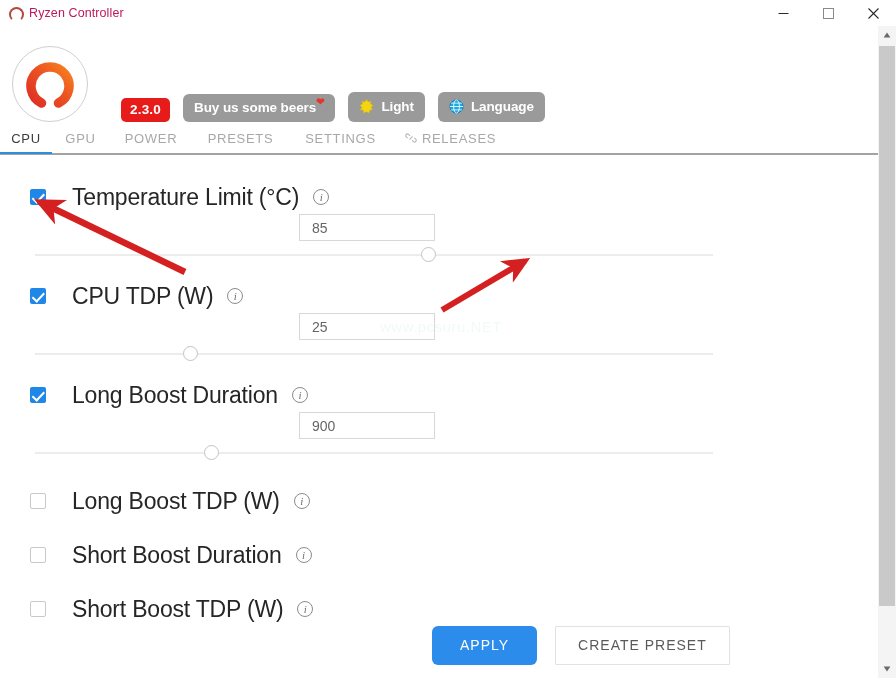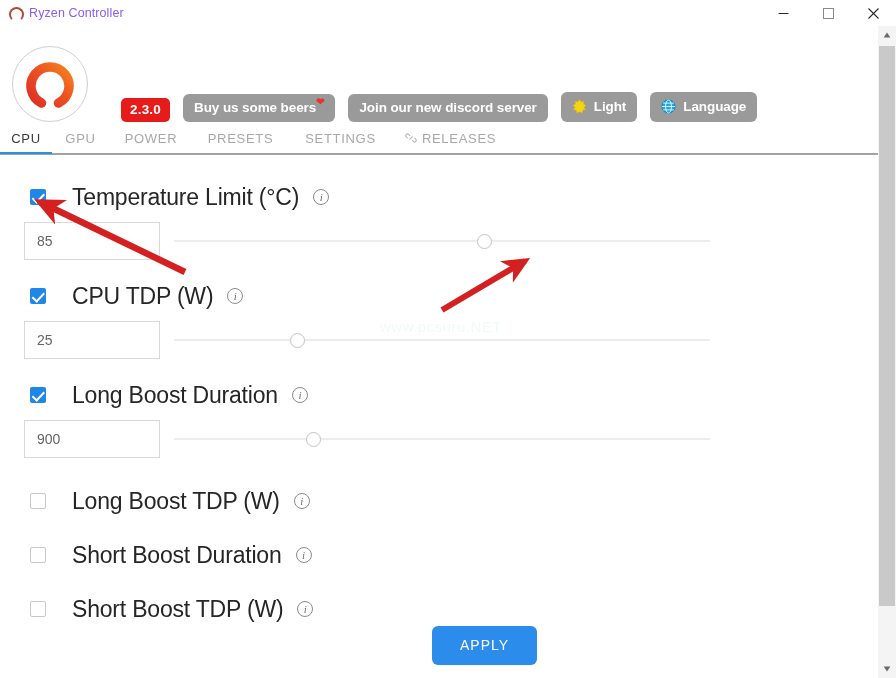--- a/index.html
+++ b/index.html
@@ -44,21 +44,21 @@
     position: absolute;
     left: 1px; top: 1px;
     width: 11px; height: 11px;
     border-radius: 50%;
     border: 2.2px solid #b4463a;
     border-bottom-color: transparent;
     transform: rotate(0deg);
   }
   .tb-title {
     font-size: 12.5px;
-    color: #8b5cf6;
+    color: #be185d;
     letter-spacing: 0.1px;
     white-space: nowrap;
   }
   .tb-controls {
     margin-left: auto;
     display: flex;
     height: 26px;
   }
   .tb-btn {
     width: 45px; height: 26px;
@@ -242,20 +242,21 @@
     flex: 0 0 auto;
     cursor: pointer;
     line-height: 1;
   }
 
   .row-ctl {
     display: flex;
     align-items: center;
     height: 54px;
     padding-left: 24px;
+    flex-direction: column;
   }
   .num-input {
     width: 136px;
     height: 38px;
     border: 1px solid #d8d8d8;
     background: #ffffff;
     font-size: 14px;
     color: #656565;
     padding: 0 12px;
     font-family: "Liberation Sans", sans-serif;
@@ -420,23 +421,20 @@
       </div>
     </div>
 
     <div class="ver-badge">2.3.0</div>
 
     <div class="pill">
       <span>Buy us some beers</span>
       <span class="heart">❤</span>
     </div>
 
-    <div class="pill">
-      <span>Join our new discord server</span>
-    </div>
 
     <div class="pill">
       <span class="sun">
         <svg width="15" height="15" viewBox="0 0 16 16">
           <path d="M8 0.5 L9.7 3.1 L12.7 2.3 L12.2 5.4 L15 6.6 L12.8 8.9 L14.5 11.5 L11.4 11.8 L10.9 14.9 L8 13.6 L5.1 14.9 L4.6 11.8 L1.5 11.5 L3.2 8.9 L1 6.6 L3.8 5.4 L3.3 2.3 L6.3 3.1 Z" fill="#f5d512" stroke="#d9b800" stroke-width="0.5"></path>
         </svg>
       </span>
       <span>Light</span>
     </div>
 
@@ -540,20 +538,21 @@
       <div class="row-label">Short Boost TDP (W)</div>
       <div class="info">i</div>
     </div>
 
   </div>
 
   <div class="watermark">www.pcsuru.NET</div>
 
   <div class="actionbar">
     <button class="btn-apply">APPLY</button>
+    <button class="btn-preset">CREATE PRESET</button>
   </div>
 
   <div class="scrollbar">
     <div class="sb-arrow">
       <svg width="8" height="6" viewBox="0 0 8 6">
           <path d="M4 0.6 L7.4 5.4 L0.6 5.4 Z" fill="#6b6b6b"></path>
         </svg>
     </div>
     <div class="sb-thumb"></div>
     <div class="sb-arrow bottom">

